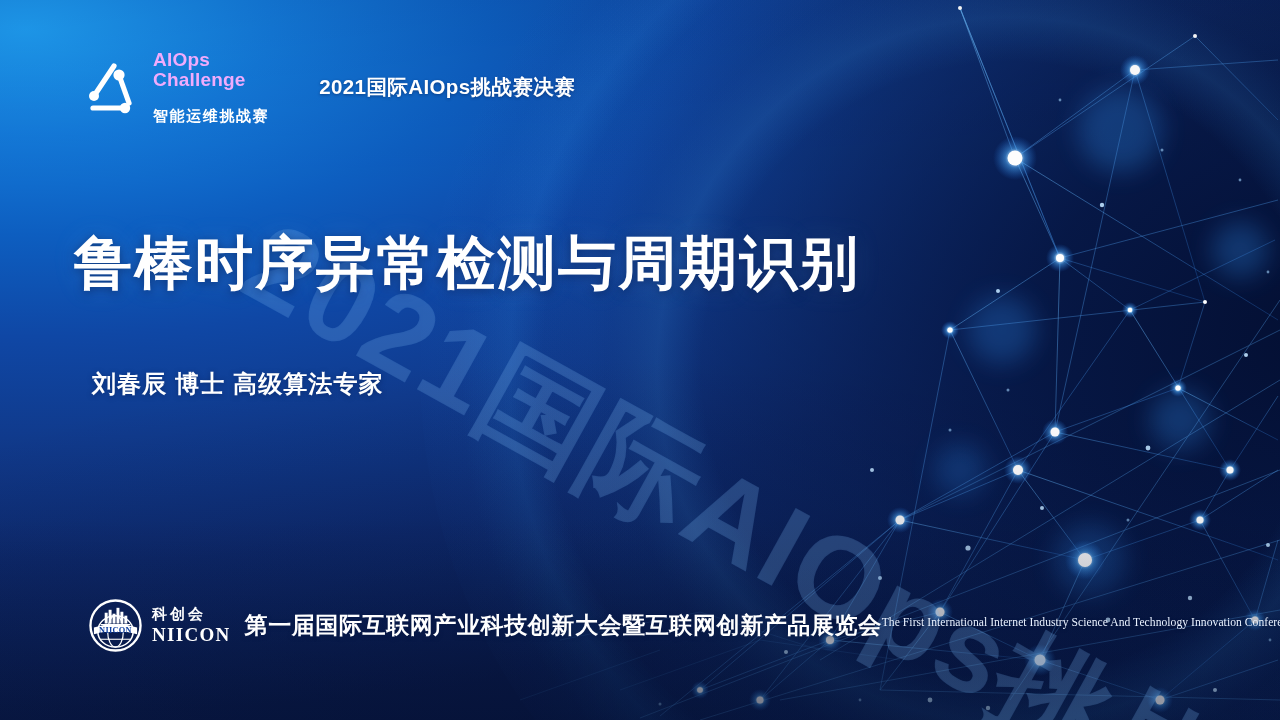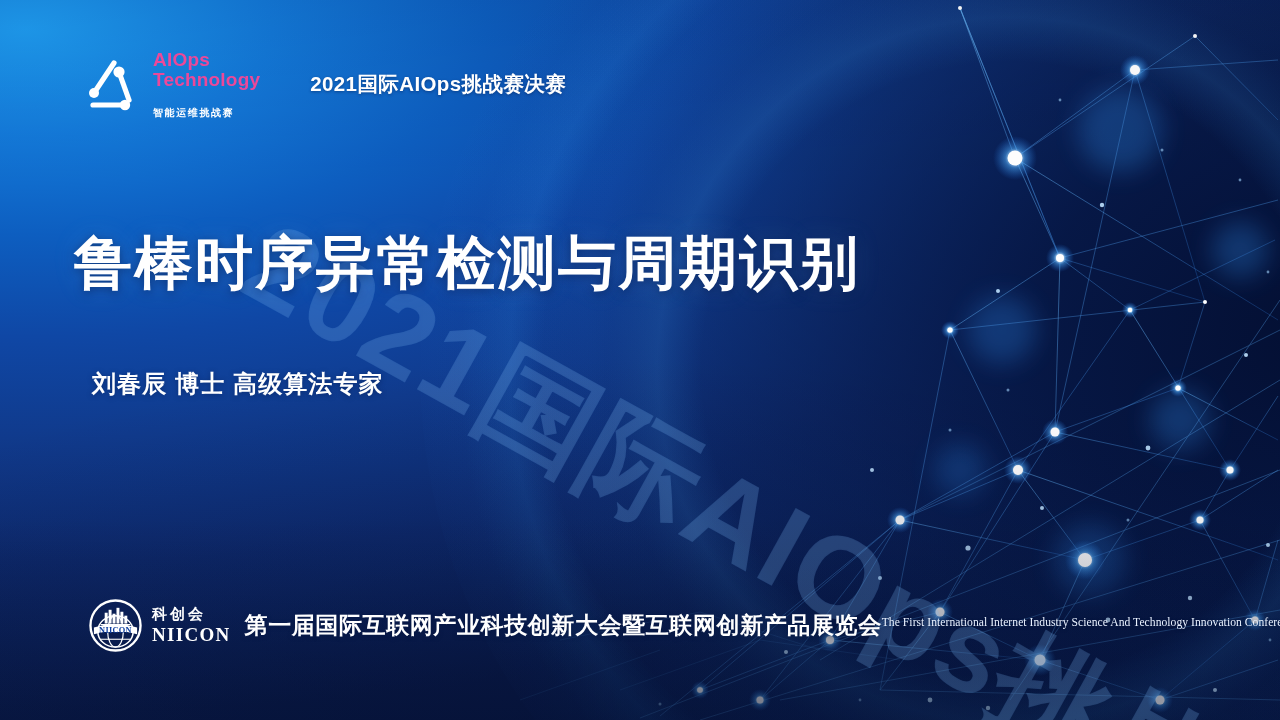--- a/index.html
+++ b/index.html
@@ -54,24 +54,24 @@
   }
 
   
   .header{
     position:absolute;left:83px;top:50px;
     display:flex;align-items:center;gap:14px;
   }
   .logo-mark{width:56px;height:60px;flex:none;}
   .logo-words{display:flex;flex-direction:column;line-height:1.04;}
   .logo-en1,.logo-en2{
-    color:#ec4899;font-weight:700;font-size:19px;letter-spacing:.2px;
+    color:#f0abfc;font-weight:700;font-size:19px;letter-spacing:.2px;
   }
   .logo-cn{
-    color:#fff;font-weight:700;font-size:10px;letter-spacing:1.6px;margin-top:18px;
+    color:#fff;font-weight:700;font-size:15px;letter-spacing:1.6px;margin-top:18px;
   }
   .header-sep{width:22px;}
   .header-title{
     display:flex;flex-direction:row;line-height:1.22;text-align:center;
   }
   .header-title span{
     color:#ffffff;font-size:20.5px;font-weight:700;letter-spacing:.4px;
     text-shadow:0 1px 3px rgba(4,24,70,.45);
   }
 
@@ -321,21 +321,21 @@
         <line x1="10" y1="51" x2="42" y2="51"></line>
       </g>
       <g fill="#ffffff">
         <circle cx="11" cy="39" r="5"></circle>
         <circle cx="36" cy="18" r="5.6"></circle>
         <circle cx="42" cy="51" r="5.2"></circle>
       </g>
     </svg>
     <div class="logo-words">
       <div class="logo-en1">AIOps</div>
-      <div class="logo-en2">Technology</div>
+      <div class="logo-en2">Challenge</div>
       <div class="logo-cn">智能运维挑战赛</div>
     </div>
     <div class="header-sep"></div>
     <div class="header-title">
       <span>2021国际AIOps挑战赛决赛</span>
     </div>
   </div>
 
   <div class="main-title">鲁棒时序异常检测与周期识别</div>
 

